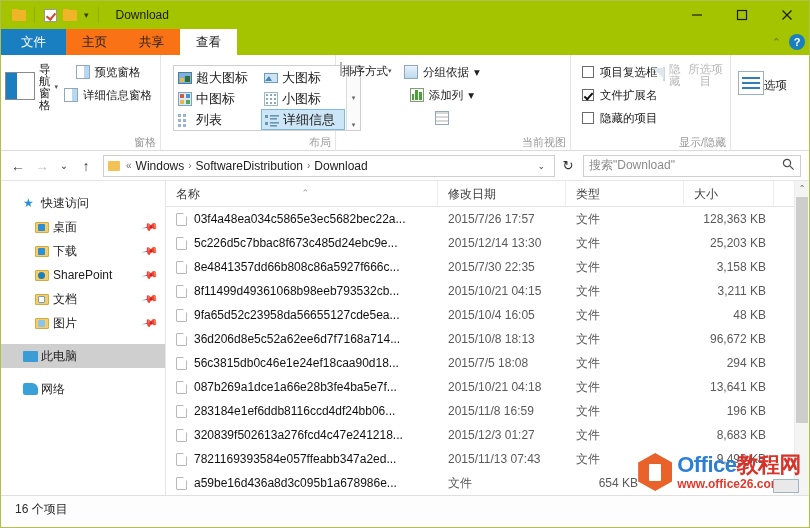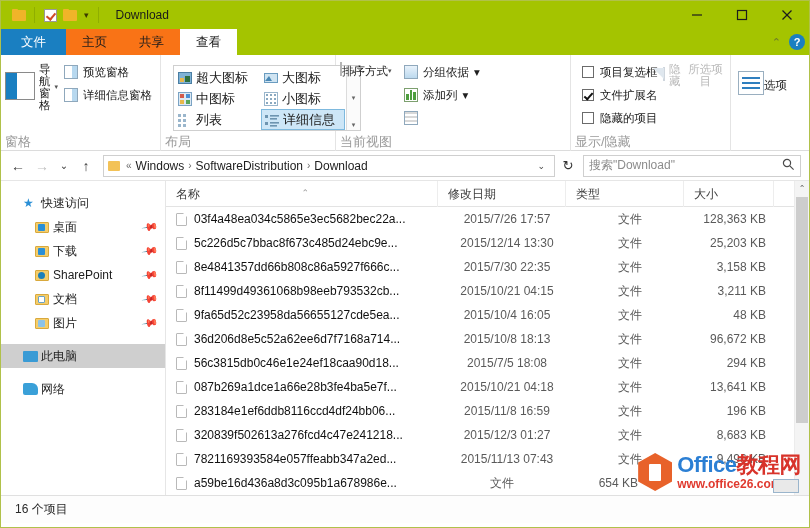--- a/index.html
+++ b/index.html
@@ -107,41 +107,41 @@
   }
   .rgroup {
     position: relative;
     height: 96px;
     display: flex; flex-direction: column;
     border-right: 1px solid #e4e4e4;
     padding: 4px 4px 0 4px;
   }
   .rgroup-body { flex: 1; display:flex; align-items:flex-start; gap:2px; }
   .rgroup-label {
-    font-size: 13px; color: #9a9a9a; text-align:left;
+    font-size: 11px; color: #9a9a9a; text-align:right;
     height: 16px; line-height: 14px;
   }
 
   .bigbtn {
     width: 64px;
     display:flex; align-items:center;
     padding-top: 4px;
     cursor:default; font-size:11.5px; color:#202020;
   }
   .bigbtn .glyph { margin-bottom: 3px; }
   .bigbtn .lbl { text-align:center; line-height:12px; }
   .bigbtn .dncaret { font-size:7px; color:#555; line-height:8px; }
 
   .navpane-ico {
     width:30px;height:28px;border:1px solid #8a8a8a;display:flex;
   }
   .navpane-ico i { display:block; width:11px; background:#1a7fc1; }
   .navpane-ico b { display:block; flex:1; background:#ffffff; }
 
-  .colstack { display:flex; flex-direction:column; padding-top:3px; gap:3px; }
+  .colstack { display:flex; flex-direction:column; padding-top:3px; gap:3px;align-items:center; }
   .smallbtn {
     display:flex; align-items:center; gap:5px;
     font-size: 11.5px; color:#202020; cursor:default;
     padding: 1px 4px; height: 20px; white-space: nowrap;
   }
   .mini {
     width:14px;height:14px;flex:none;border:1px solid #8fa8bc;
     background:linear-gradient(180deg,#eaf3fa,#cfe3f2);
   }
   .mini.pv { background:linear-gradient(90deg,#ffffff 55%,#b7d8ef 55%); }
@@ -311,21 +311,21 @@
   .c-date { width: 128px; }
   .c-type { width: 118px; }
   .c-size { width: 90px; }
   .c-rest { flex:1; border-right:none !important; }
 
   .rows { position:relative; }
   .row {
     height: 24px; display:flex; align-items:center;
     font-size: 12px; cursor:default;
   }
-  .cell { white-space:nowrap; overflow:hidden;text-align:center; }
+  .cell { white-space:nowrap; overflow:hidden; }
   .cell.name {
     width: 272px; display:flex; align-items:center; gap:7px;
     padding-left:10px; color:#111;
   }
   .cell.date { width:128px; color:#5a5a5a; padding-left:10px; }
   .cell.type { width:118px; color:#5a5a5a; padding-left:10px; }
   .cell.size { width:90px; color:#5a5a5a; text-align:right; padding-right:8px; }
   .fileglyph {
     width:11px;height:13px;flex:none;background:#ffffff;
     border:1px solid #b9b9b9; position:relative; border-radius:1px;

